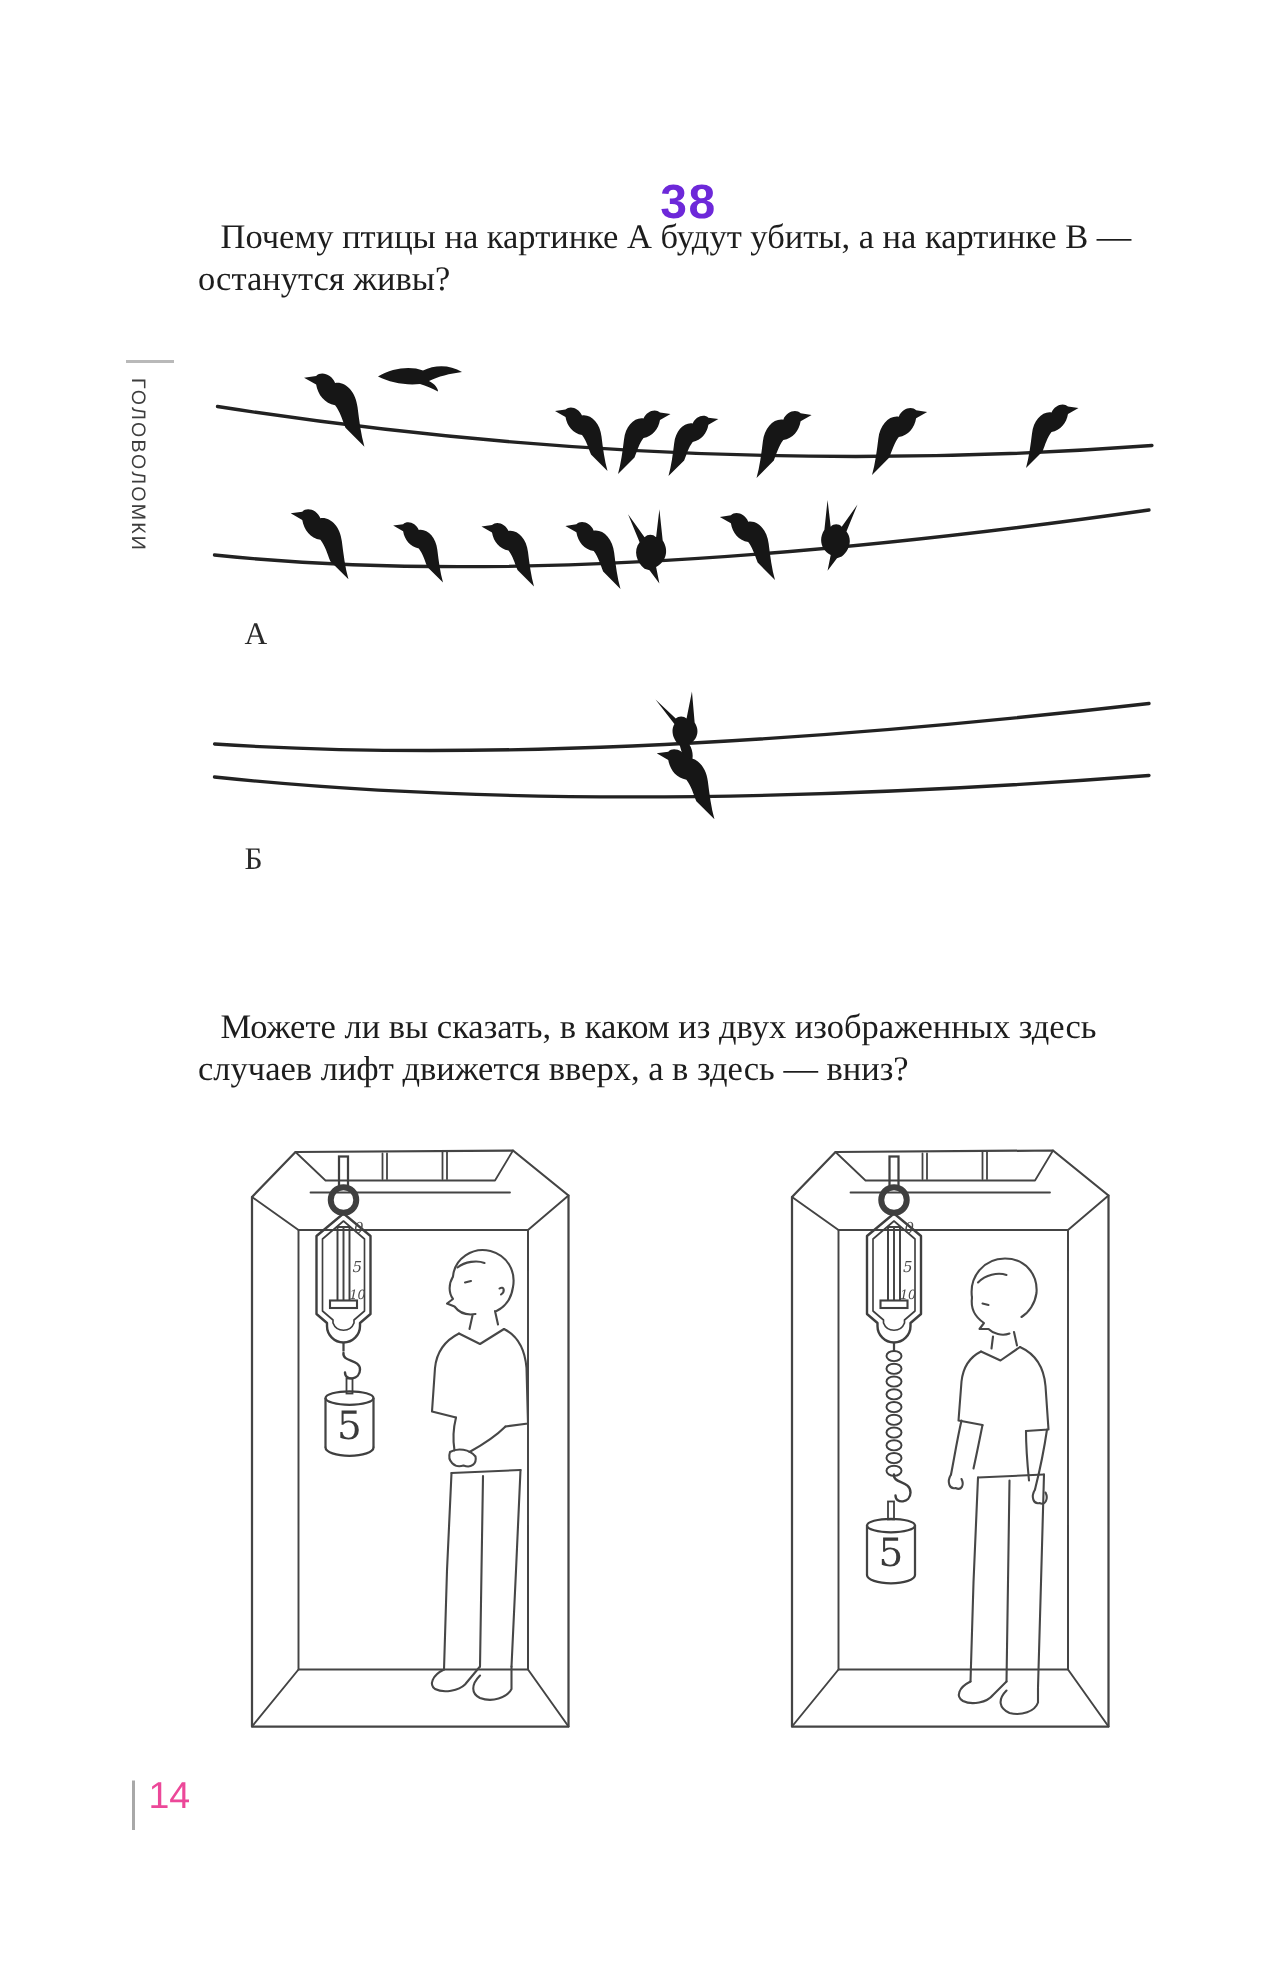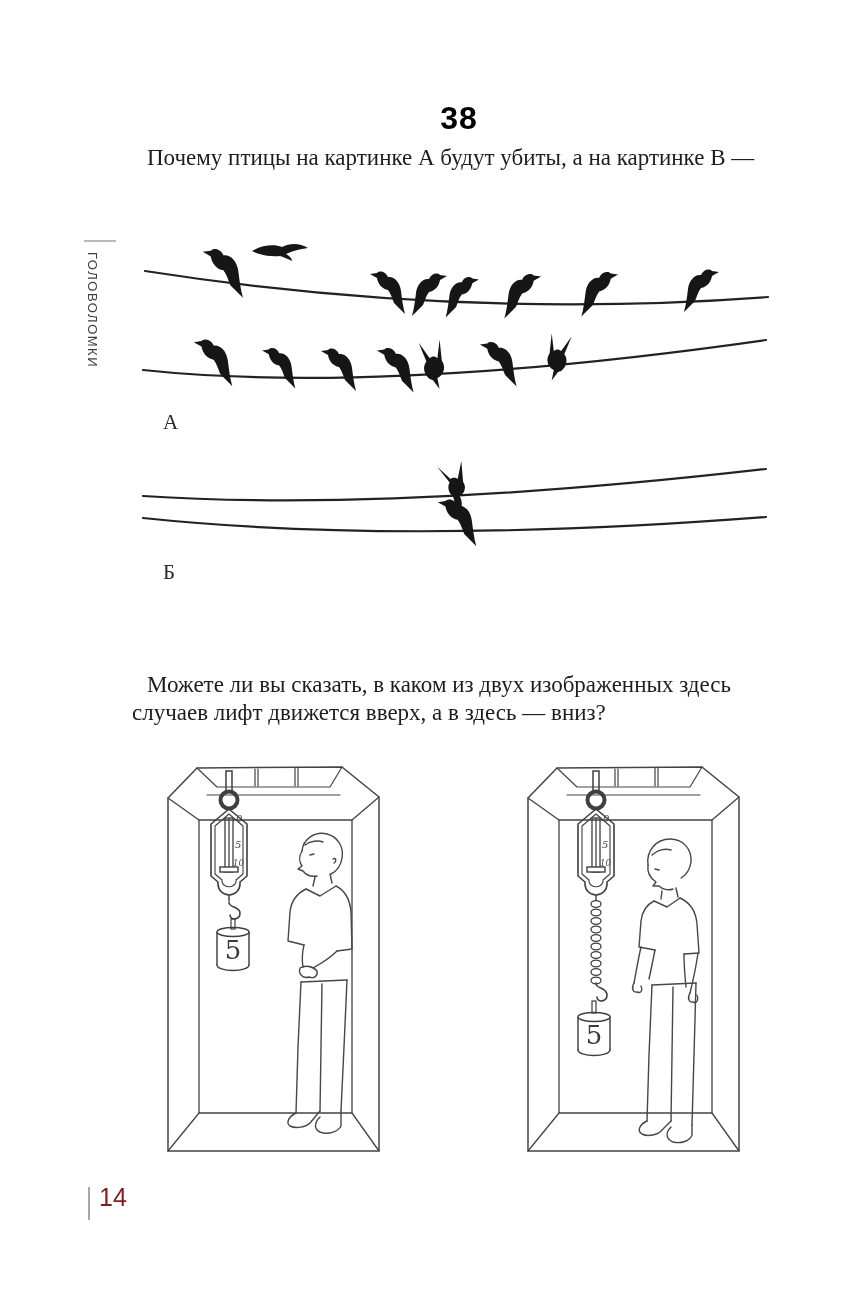--- a/index.html
+++ b/index.html
@@ -7,53 +7,54 @@
        font-family:"Liberation Serif",serif;color:#1d1d1d;}
   .page{position:absolute;inset:0;}
   
   .sidebar-rule{position:absolute;left:84px;top:240px;width:32px;height:2px;background:#b9b9b9;}
   .sidebar-label{position:absolute;left:85px;top:252px;height:175px;
        writing-mode:vertical-rl;text-orientation:mixed;
        font-family:"Liberation Sans",sans-serif;font-size:13px;letter-spacing:1.5px;color:#3d3d3d;}
   
   .heading{position:absolute;left:148px;width:622px;text-align:center;
        font-family:"Liberation Sans",sans-serif;font-weight:700;font-size:32px;
-       letter-spacing:1px;color:#000000;}
+       letter-spacing:1px;color:#6d28d9;margin-top:16px;}
   .h38{top:100px;}
   .h39{top:628px;}
   
   .para{position:absolute;left:132px;width:648px;font-size:23px;line-height:28px;color:#1d1d1d;}
   .p38{top:144px;}
   .p39{top:671px;}
   .para .line.indent{padding-left:15px;}
   
   .figure{position:absolute;}
   .fig-a{left:130px;top:225px;width:660px;height:200px;}
   .fig-b{left:130px;top:450px;width:660px;height:120px;}
   .fig-elev{left:150px;top:755px;width:620px;height:410px;}
   .fig-label{position:absolute;font-size:21px;color:#2a2a2a;}
   .label-a{left:163px;top:410px;}
   .label-b{left:163px;top:560px;}
   
   .footer-rule{position:absolute;left:88px;top:1187px;width:2px;height:33px;background:#a8a8a8;}
   .page-number{position:absolute;left:99px;top:1183px;font-family:"Liberation Sans",sans-serif;
-       font-size:25px;color:#7f1d1d;}
+       font-size:25px;color:#ec4899;}
   svg{display:block;width:100%;height:100%;}
 </style>
 </head>
 <body>
 
 <div class="page">
 
   <div class="sidebar-rule"></div>
   <div class="sidebar-label">ГОЛОВОЛОМКИ</div>
 
   <div class="heading h38">38</div>
   <div class="para p38">
     <div class="line indent">Почему птицы на картинке А будут убиты, а на картинке В —</div>
+    <div class="line">останутся живы?</div>
   </div>
 
   <div class="figure fig-a" id="figA">
       <svg viewBox="0 0 660 200">
         <path d="M15,46 Q330,95 638,72" fill="none" stroke="#222" stroke-width="2.2" stroke-linecap="round"></path>
         <path d="M13,145 Q250,170 636,115" fill="none" stroke="#222" stroke-width="2.2" stroke-linecap="round"></path>
         <path d="M-13,12 C-11,5 -10,-3 -9,-11 C-8,-20 -2,-26 4,-25 C6,-30 12,-32 15,-29 L22,-28 L15,-24 C14,-18 10,-13 4,-12 C1,-8 0,-4 -2,1 Z" fill="#161616" transform="translate(98,59) scale(-1.15,1.15)"></path>
         <path d="M-28,-2 C-18,-8 -6,-9 2,-6 C10,-10 20,-10 28,-5 C20,-4 12,-2 6,1 C10,3 12,6 12,8 C8,6 4,4 0,3 C-10,4 -20,2 -28,-2 Z" fill="#161616" transform="translate(150,28) scale(1,1)"></path>
         <path d="M-13,12 C-11,5 -10,-3 -9,-11 C-8,-20 -2,-26 4,-25 C6,-30 12,-32 15,-29 L22,-28 L15,-24 C14,-18 10,-13 4,-12 C1,-8 0,-4 -2,1 Z" fill="#161616" transform="translate(262,77) scale(-1,1)"></path>
         <path d="M-13,12 C-11,5 -10,-3 -9,-11 C-8,-20 -2,-26 4,-25 C6,-30 12,-32 15,-29 L22,-28 L15,-24 C14,-18 10,-13 4,-12 C1,-8 0,-4 -2,1 Z" fill="#161616" transform="translate(295,79) scale(1,1)"></path>

